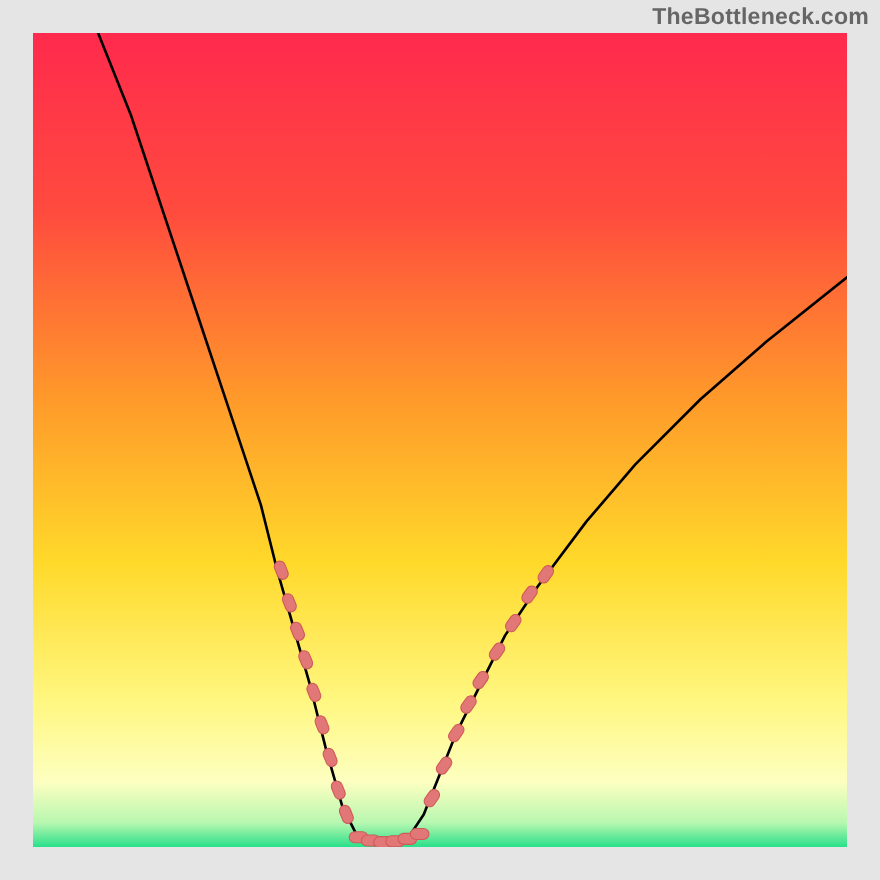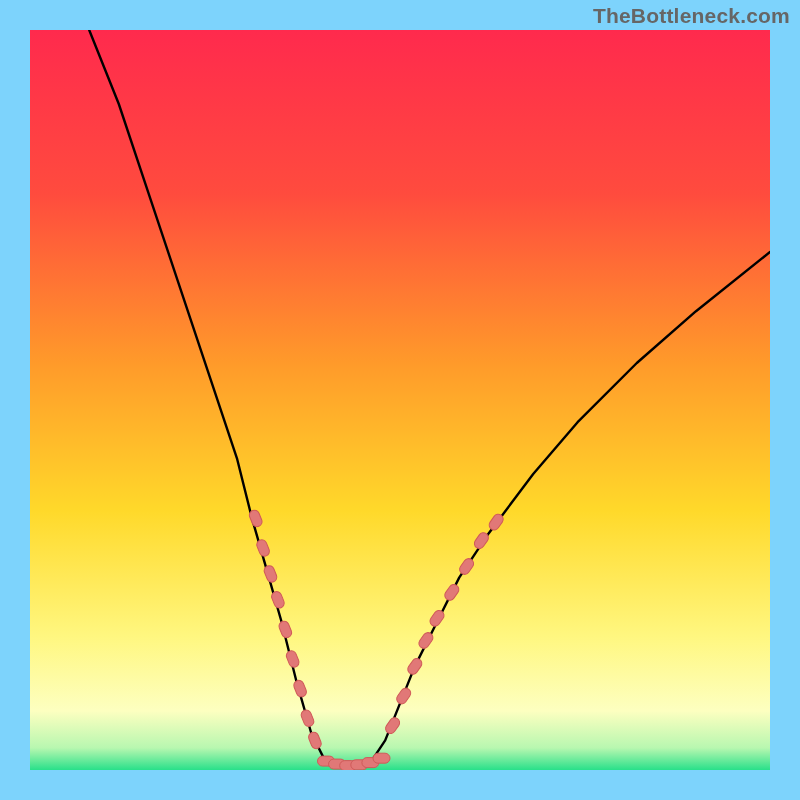--- a/index.html
+++ b/index.html
@@ -7,21 +7,21 @@
     padding: 0;
     width: 800px;
     height: 800px;
     background: #000;
     overflow: hidden;
     font-family: Arial, Helvetica, sans-serif;
   }
   .outer {
     width: 800px;
     height: 800px;
-    background: #7dd3fc;
+    background: #e5e5e5;
     position: relative;
   }
   .watermark {
     position: absolute;
     top: 4px;
     right: 10px;
     color: #666;
     font-size: 21px;
     font-weight: 600;
     letter-spacing: 0.2px;

